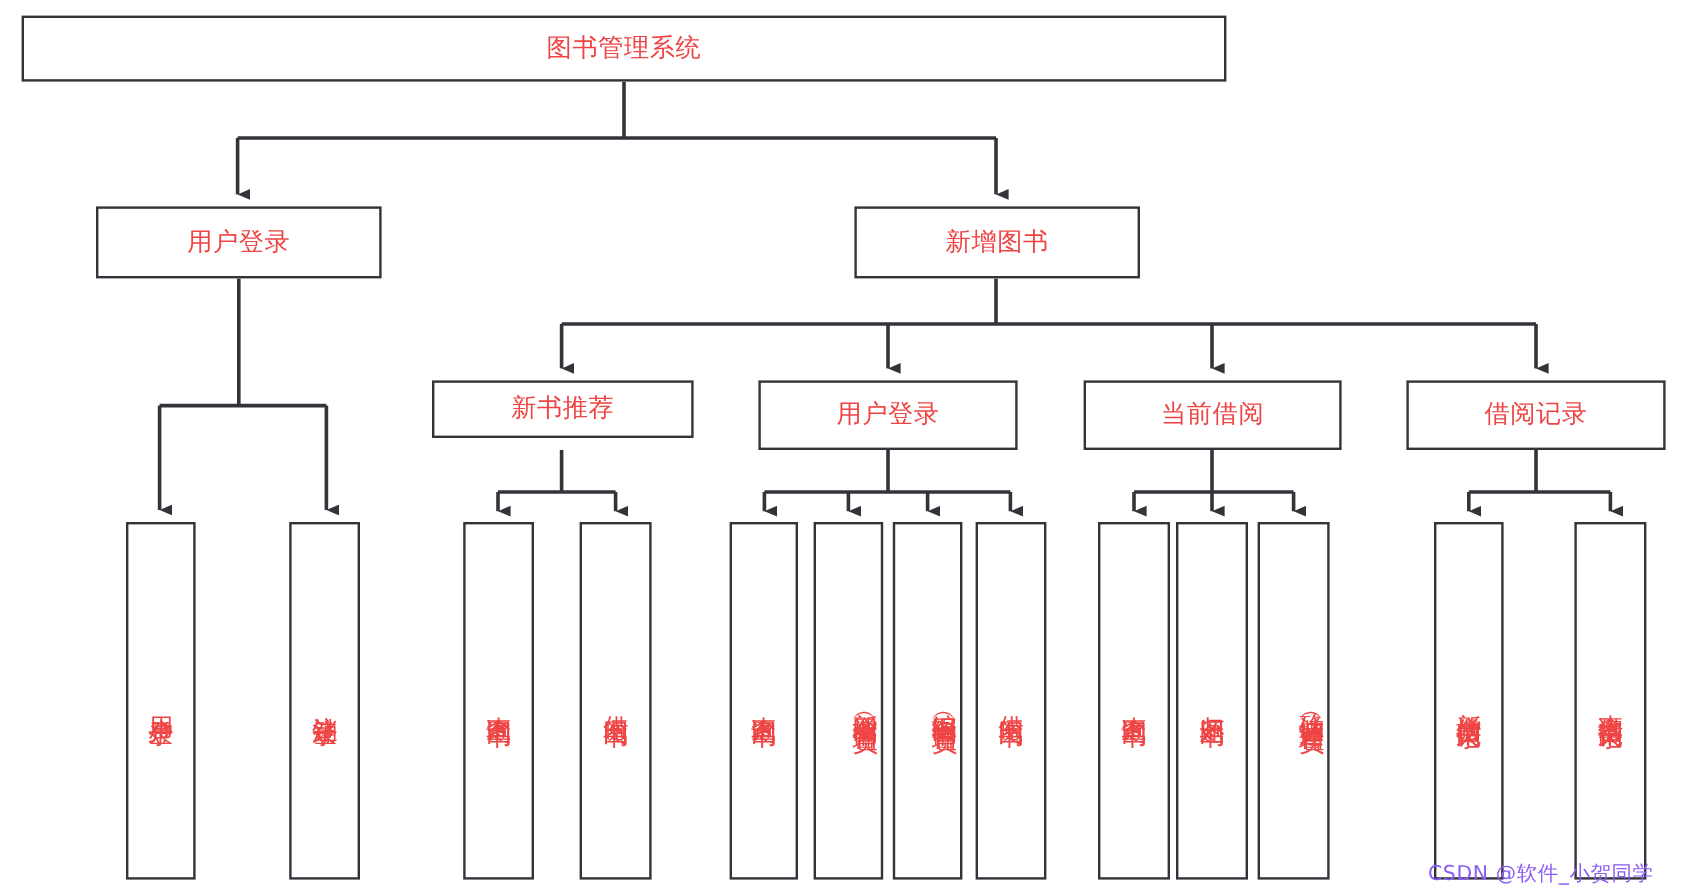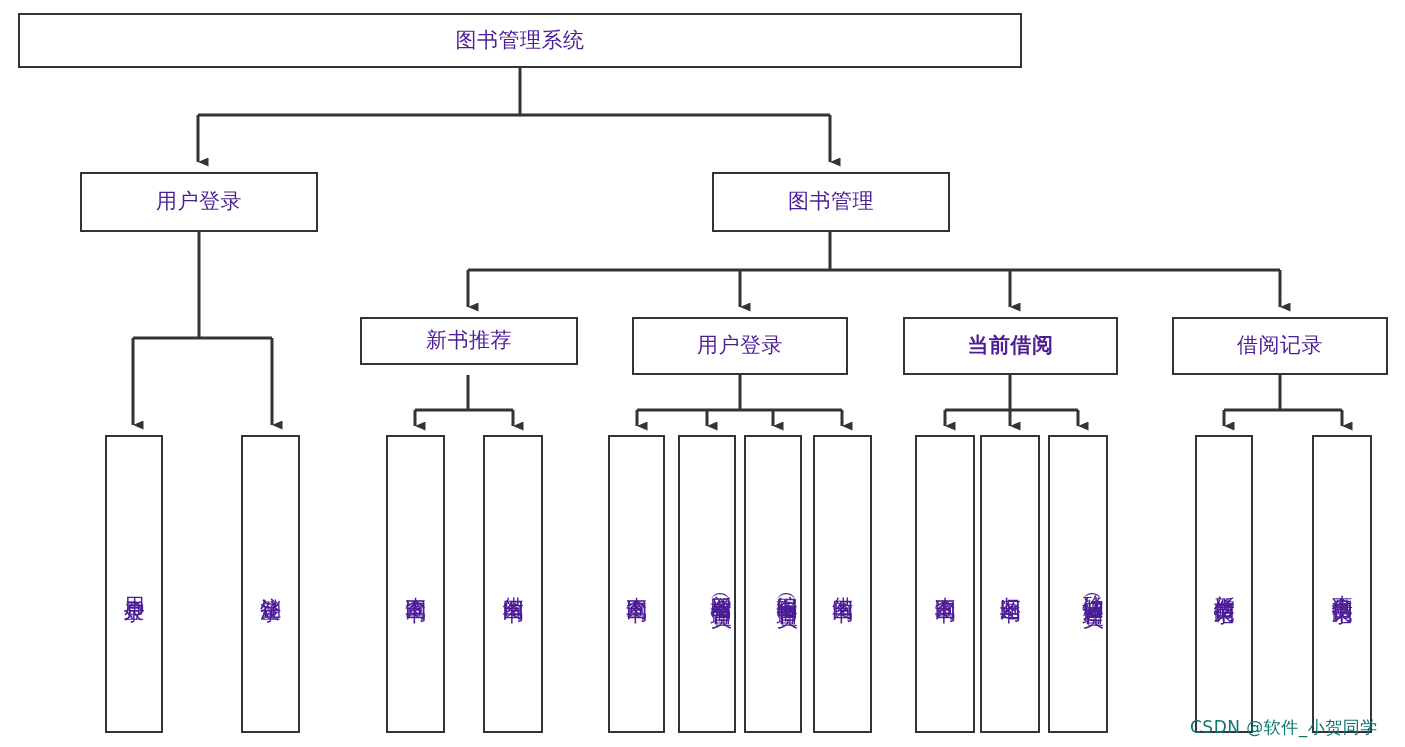--- a/index.html
+++ b/index.html
@@ -25,21 +25,21 @@
     height: 747px;
   }
   .node-box {
     position: absolute;
     box-sizing: border-box;
     border: 2px solid #33333a;
     background: #ffffff;
     display: flex;
     align-items: center;
     justify-content: center;
-    color: #4c1d95;
+    color: #ef4444;
   }
   .node-h {
     font-size: 21px;
     letter-spacing: 0.5px;
     line-height: 1.1;
     white-space: nowrap;
   }
   .node-v {
     writing-mode: vertical-rl;
     text-orientation: upright;
@@ -50,21 +50,21 @@
     padding-top: 6px;
     justify-content: center;
   }
   .node-v.vcenter {
     align-items: center;
     padding-top: 0;
   }
   .watermark {
     position: absolute;
     font-size: 17px;
-    color: #0f766e;
+    color: #8b5cf6;
     white-space: nowrap;
     letter-spacing: 0.5px;
   }
 </style>
 </head>
 <body>
 
 <div id="canvas">
 
   <svg id="diagram-svg" viewBox="0 0 1405 747" xmlns="http://www.w3.org/2000/svg">
@@ -113,25 +113,25 @@
       <path d="M 1280,375 L 1280,410"></path>
       <path d="M 1224,410 L 1342,410"></path>
       <path d="M 1224,410 L 1224,426" marker-end="url(#arrowhead)"></path>
       <path d="M 1342,410 L 1342,426" marker-end="url(#arrowhead)"></path>
     </g>
   </svg>
 
   <div class="node-box node-h" style="left:18px; top:13px; width:1004px; height:55px;">图书管理系统</div>
 
   <div class="node-box node-h" style="left:80px; top:172px; width:238px; height:60px;">用户登录</div>
-  <div class="node-box node-h" style="left:712px; top:172px; width:238px; height:60px;">图书管理</div>
+  <div class="node-box node-h" style="left:712px; top:172px; width:238px; height:60px;">新增图书</div>
 
   <div class="node-box node-h" style="left:360px; top:317px; width:218px; height:48px;">新书推荐</div>
   <div class="node-box node-h" style="left:632px; top:317px; width:216px; height:58px;">用户登录</div>
-  <div class="node-box node-h" style="left:903px; top:317px; width:215px; height:58px;font-weight:bold;">当前借阅</div>
+  <div class="node-box node-h" style="left:903px; top:317px; width:215px; height:58px;">当前借阅</div>
   <div class="node-box node-h" style="left:1172px; top:317px; width:216px; height:58px;">借阅记录</div>
 
   <div class="node-box node-v vcenter" style="left:105px; top:435px; width:58px; height:298px;">用户登录</div>
   <div class="node-box node-v vcenter" style="left:241px; top:435px; width:59px; height:298px;">注销登录</div>
 
   <div class="node-box node-v vcenter" style="left:386px; top:435px; width:59px; height:298px;">查询图书</div>
   <div class="node-box node-v vcenter" style="left:483px; top:435px; width:60px; height:298px;">借阅图书</div>
 
   <div class="node-box node-v vcenter" style="left:608px; top:435px; width:57px; height:298px;">查询图书</div>
   <div class="node-box node-v" style="left:678px; top:435px; width:58px; height:298px;">新增图书（管理员）</div>

